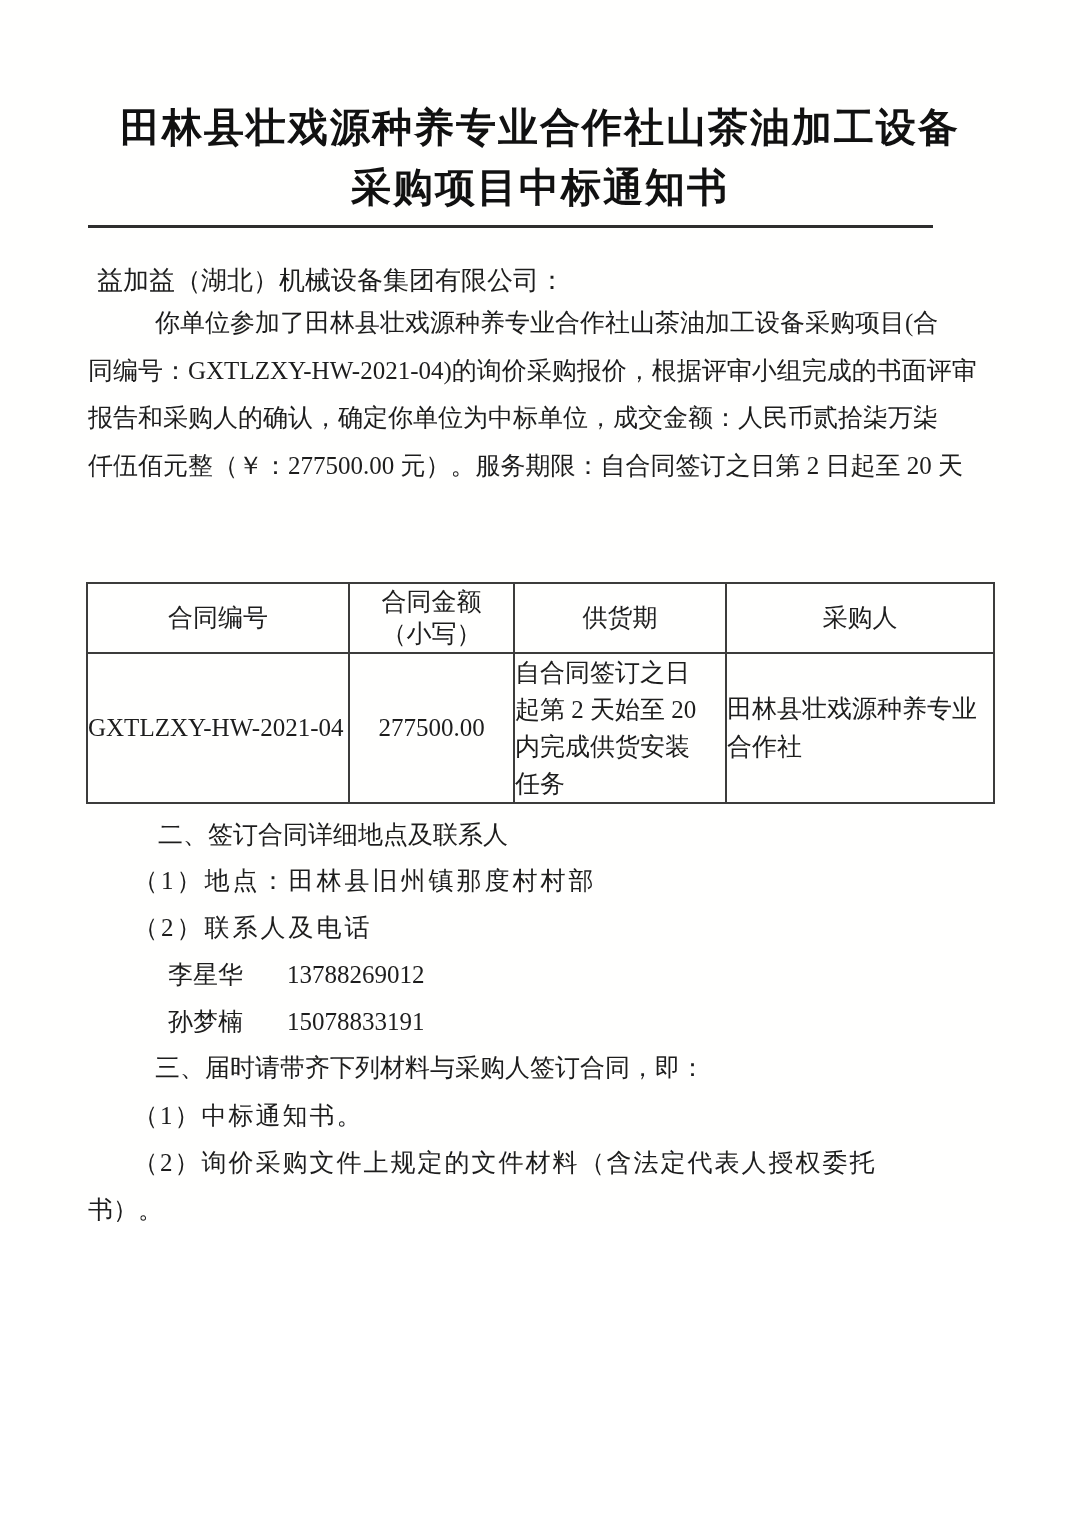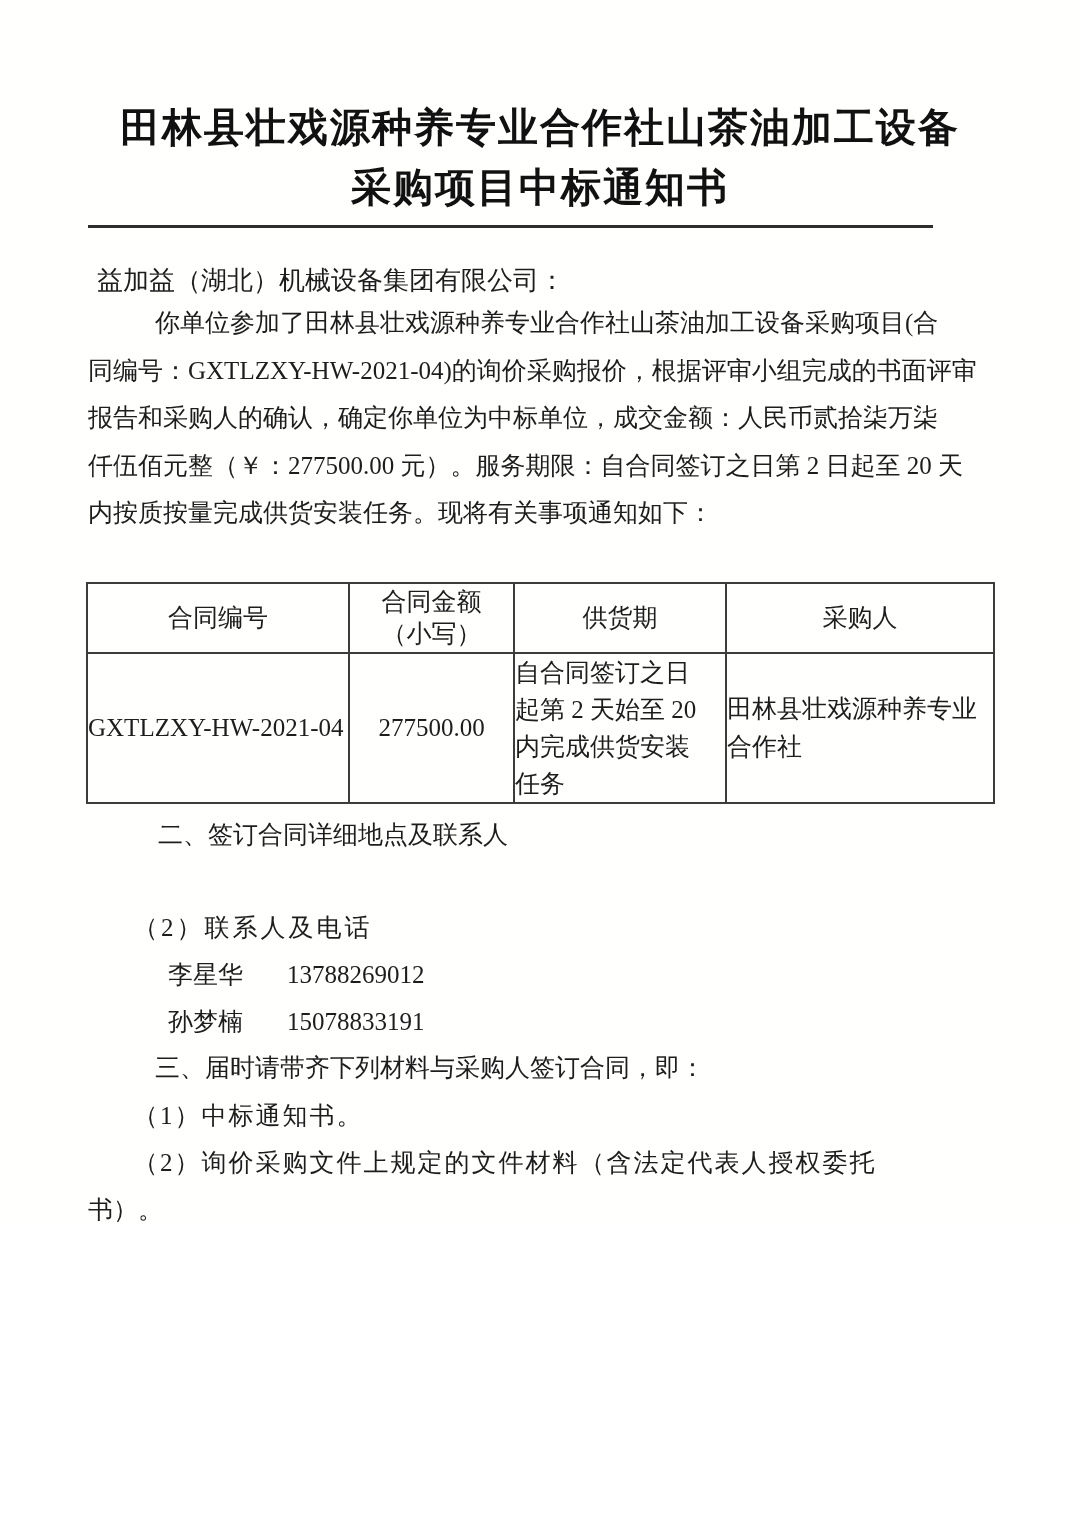--- a/index.html
+++ b/index.html
@@ -67,21 +67,20 @@
   <div class="title" style="top:100px;">田林县壮戏源种养专业合作社山茶油加工设备</div>
   <div class="title" style="top:160px;">采购项目中标通知书</div>
   <div class="rule"></div>
 
   <div class="ln" style="left:155px;top:306px;">你单位参加了田林县壮戏源种养专业合作社山茶油加工设备采购项目(合</div>
 
   <div class="ln" style="left:97px;top:264px;font-size:26px;">益加益（湖北）机械设备集团有限公司：</div>
   <div class="ln" style="left:88px;top:354px;">同编号：GXTLZXY-HW-2021-04)的询价采购报价，根据评审小组完成的书面评审</div>
   <div class="ln" style="left:88px;top:401px;">报告和采购人的确认，确定你单位为中标单位，成交金额：人民币贰拾柒万柒</div>
   <div class="ln" style="left:88px;top:449px;">仟伍佰元整（￥：277500.00 元）。服务期限：自合同签订之日第 2 日起至 20 天</div>
-  <div class="ln" style="left:88px;top:496px;">内按质按量完成供货安装任务。现将有关事项通知如下：</div>
 
 
   <table class="doc-table">
     <colgroup>
       <col style="width:262px">
         <col style="width:165px">
         <col style="width:212px">
         <col style="width:268px">
     </colgroup>
     <tbody>
@@ -105,20 +104,21 @@
       </td>
       <td class="c-buyer">
         <div>田林县壮戏源种养专业</div>
         <div>合作社</div>
       </td>
     </tr>
   </tbody>
     </table>
 
   <div class="ln" style="left:158px;top:818px;text-align:right;">二、签订合同详细地点及联系人</div>
+  <div class="ln" style="left:133px;top:864px;letter-spacing:3px;">（1）地点：田林县旧州镇那度村村部</div>
   <div class="ln" style="left:133px;top:911px;letter-spacing:3px;">（2）联系人及电话</div>
 
   <div class="ln" style="left:168px;top:958px;">
     <span>李星华</span><span style="display:inline-block;width:44px;"></span><span>13788269012</span>
   </div>
   <div class="ln" style="left:168px;top:1005px;">
     <span>孙梦楠</span><span style="display:inline-block;width:44px;"></span><span>15078833191</span>
   </div>
 
   <div class="ln" style="left:155px;top:1051px;">三、届时请带齐下列材料与采购人签订合同，即：</div>

